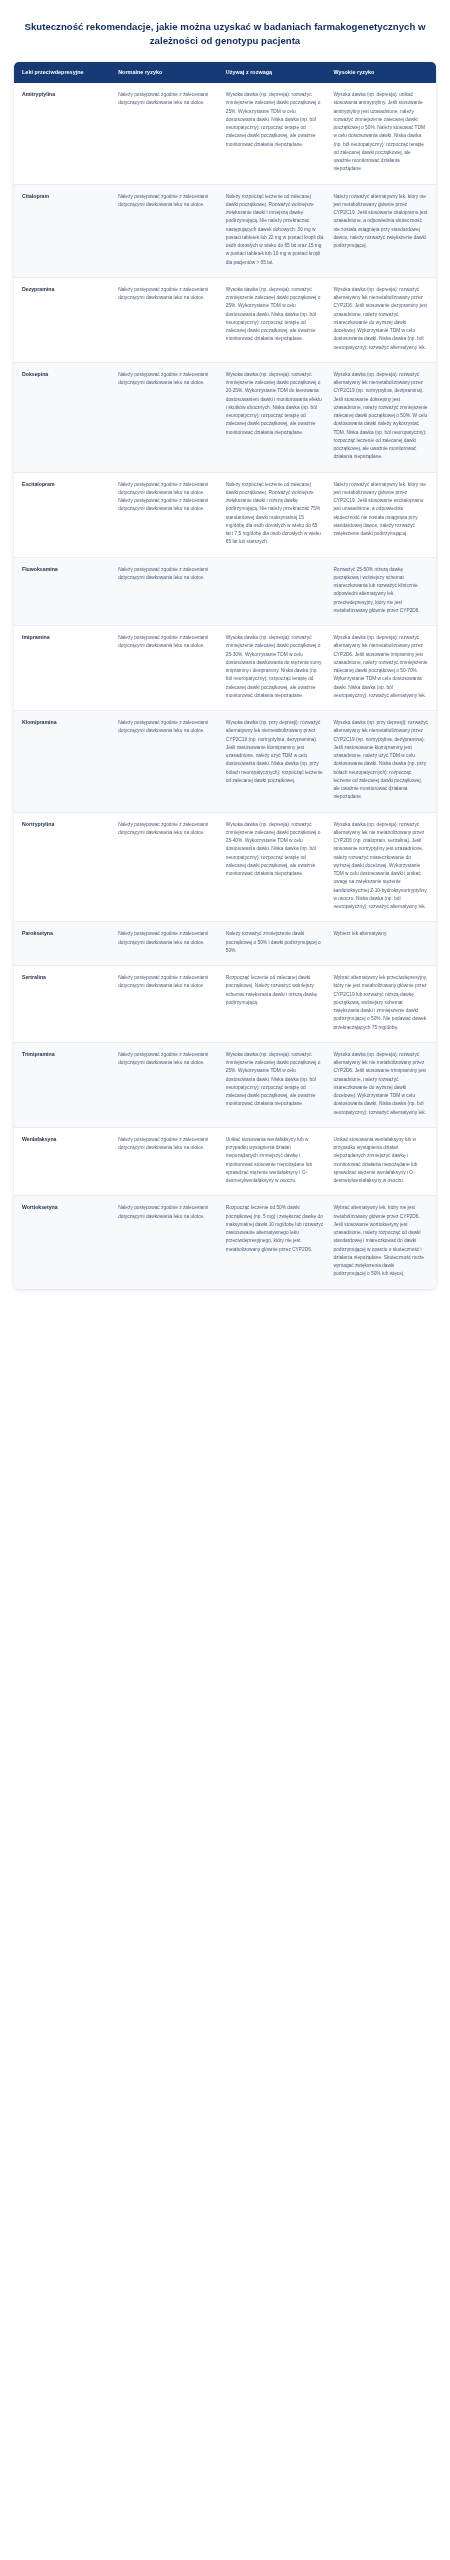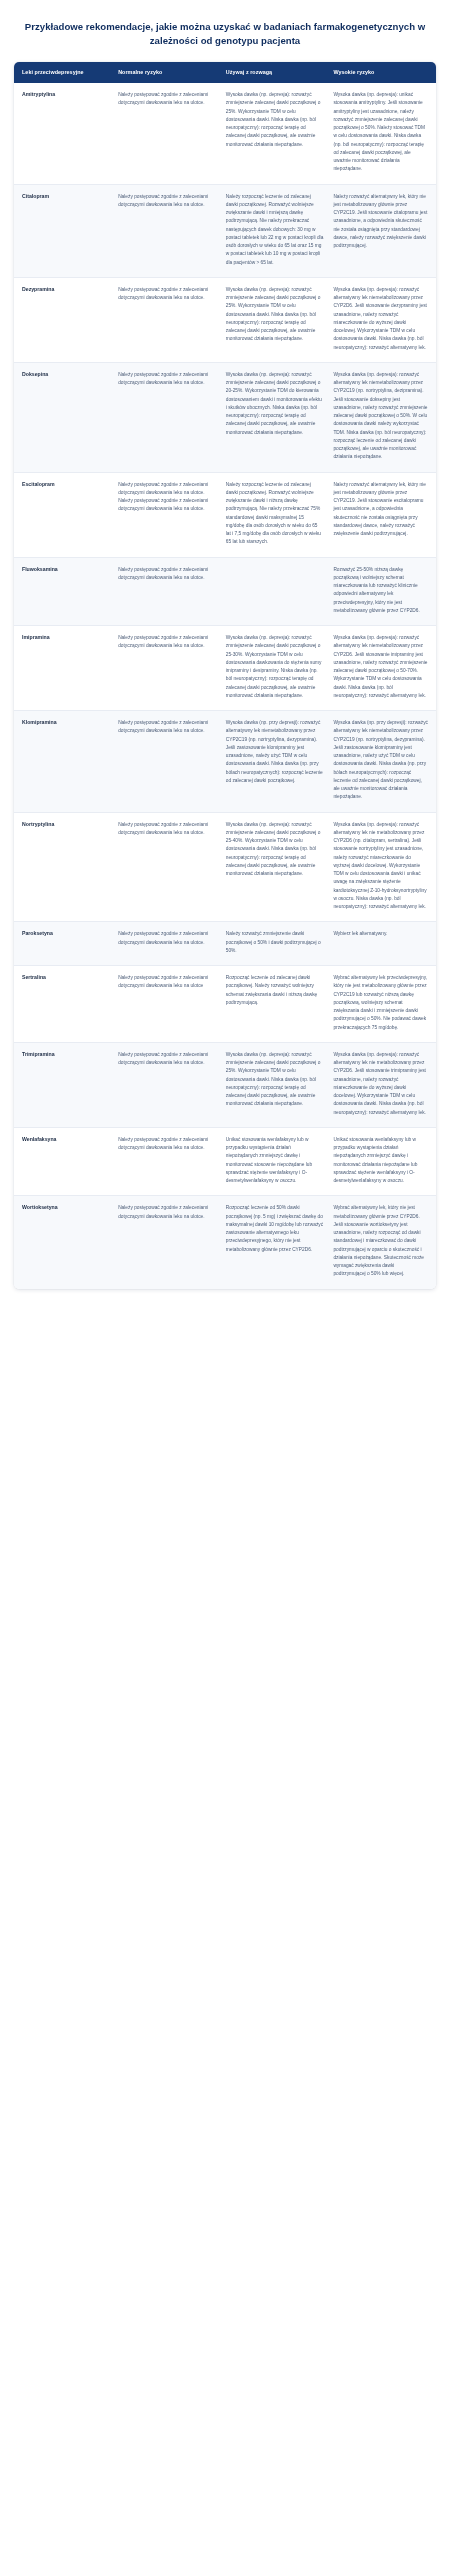--- a/index.html
+++ b/index.html
@@ -84,21 +84,21 @@
   }
   table.rec-table tbody tr.plain td {
     background: #ffffff;
   }
 </style>
 </head>
 <body>
 
 <div class="page">
 
-  <h1 class="title">Przykładowe rekomendacje, jakie można uzyskać w badaniach farmakogenetycznych w zależności od genotypu pacjenta</h1>
+  <h1 class="title">Skuteczność rekomendacje, jakie można uzyskać w badaniach farmakogenetycznych w zależności od genotypu pacjenta</h1>
 
   <div class="table-shell">
     <table class="rec-table">
       <colgroup>
         <col class="c-drug">
           <col class="c-norm">
           <col class="c-caut">
           <col class="c-high">
       </colgroup>
       <thead>

